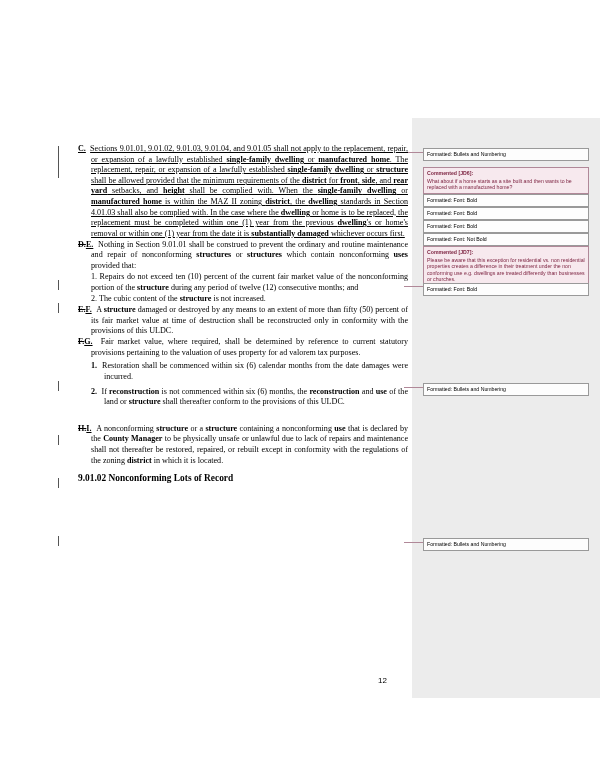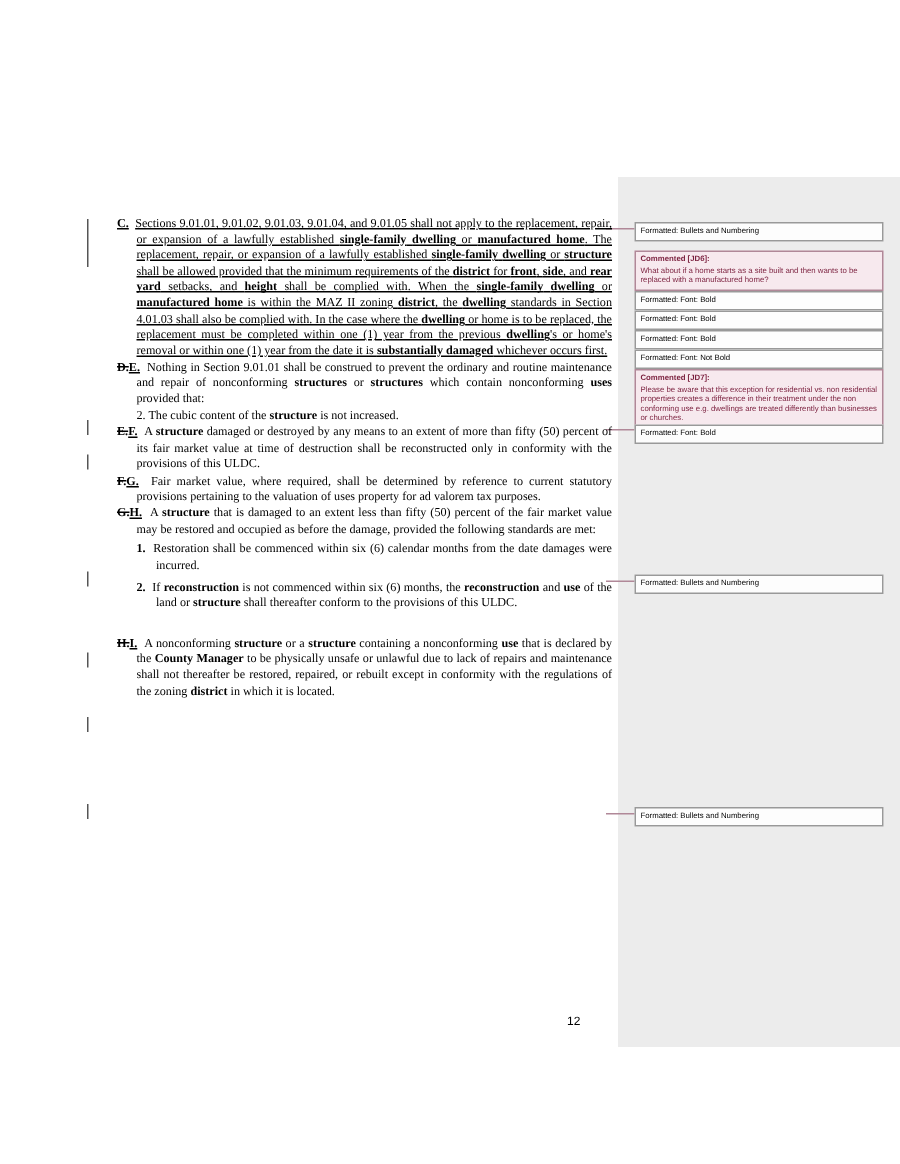--- a/index.html
+++ b/index.html
@@ -158,49 +158,50 @@
 
     <p class="para hang">
       <b class="ins">C.</b>&nbsp; <span class="ins">Sections 9.01.01, 9.01.02, 9.01.03, 9.01.04, and 9.01.05 shall not apply to the replacement, repair, or expansion of a lawfully established <b>single-family</b> <b>dwelling</b> or <b>manufactured home</b>. The replacement, repair, or expansion of a lawfully established <b>single-family</b> <b>dwelling</b> or <b>structure</b> shall be allowed provided that the minimum requirements of the <b>district</b> for <b>front</b>, <b>side</b>, and <b>rear yard</b> setbacks, and <b>height</b> shall be complied with. When the <b>single-family</b> <b>dwelling</b> or <b>manufactured home</b> is within the MAZ II zoning <b>district</b>, the <b>dwelling</b> standards in Section 4.01.03 shall also be complied with. In the case where the <b>dwelling</b> or home is to be replaced, the replacement must be completed within one (1) year from the previous <b>dwelling</b>'s or home's removal or within one (1) year from the date it is <b>substantially damaged</b> whichever occurs first.</span>
     </p>
 
 
     <p class="para hang">
       <b class="del">D.</b><b class="ins">E.</b>&nbsp;&nbsp;<span>Nothing in Section 9.01.01 shall be construed to prevent the ordinary and routine maintenance and repair of nonconforming <b>structures</b> or <b>structures</b> which contain nonconforming <b>uses</b> provided that:</span>
     </p>
 
+    <p class="para indent-b">
+      <span>1. Repairs do not exceed ten (10) percent of the current fair market value of the nonconforming portion of the <b>structure</b> during any period of twelve (12) consecutive months; and</span>
+    </p>
 
     <p class="para indent-b">
       <span>2. The cubic content of the <b>structure</b> is not increased.</span>
     </p>
 
     <p class="para hang">
       <b class="del">E.</b><b class="ins">F.</b>&nbsp;&nbsp;<span>A <b>structure</b> damaged or destroyed by any means to an extent of more than fifty (50) percent of its fair market value at time of destruction shall be reconstructed only in conformity with the provisions of this ULDC.</span>
     </p>
 
     <p class="para hang">
       <b class="del">F.</b><b class="ins">G.</b>&nbsp;&nbsp;<span>Fair market value, where required, shall be determined by reference to current statutory provisions pertaining to the valuation of uses property for ad valorem tax purposes.</span>
     </p>
 
-    <p class="para hang">
-      <b class="del">G.</b><b class="ins">H.</b>&nbsp;&nbsp;<span>A <b>structure</b> that is damaged to an extent less than fifty (50) percent of the fair market value may be restored and occupied as before the damage, provided the following standards are met:</span>
-    </p>
 
     <p class="para hang3" style="margin-top:3px;">
       <b>1.</b>&nbsp;&nbsp;<span>Restoration shall be commenced within six (6) calendar months from the date damages were incurred.</span>
     </p>
 
     <p class="para hang3" style="margin-top:4px;">
       <b>2.</b>&nbsp;&nbsp;<span>If <b>reconstruction</b> is not commenced within six (6) months, the <b>reconstruction</b> and <b>use</b> of the land or <b>structure</b> shall thereafter conform to the provisions of this ULDC.</span>
     </p>
 
     <p class="para hang" style="margin-top:16px;">
       <b class="del">H.</b><b class="ins">I.</b>&nbsp;&nbsp;<span>A nonconforming <b>structure</b> or a <b>structure</b> containing a nonconforming <b>use</b> that is declared by the <b>County Manager</b> to be physically unsafe or unlawful due to lack of repairs and maintenance shall not thereafter be restored, repaired, or rebuilt except in conformity with the regulations of the zoning <b>district</b> in which it is located.</span>
     </p>
 
+    <p class="para heading">9.01.02 Nonconforming Lots of Record</p>
 
 
   </div>
 
   <div class="callout fmt" style="top:148px;">
     <span class="c-title">Formatted: Bullets and Numbering</span>
   </div>
 
   <div class="callout comment" style="top:167px;">
     <span class="c-title">Commented [JD6]:</span>

